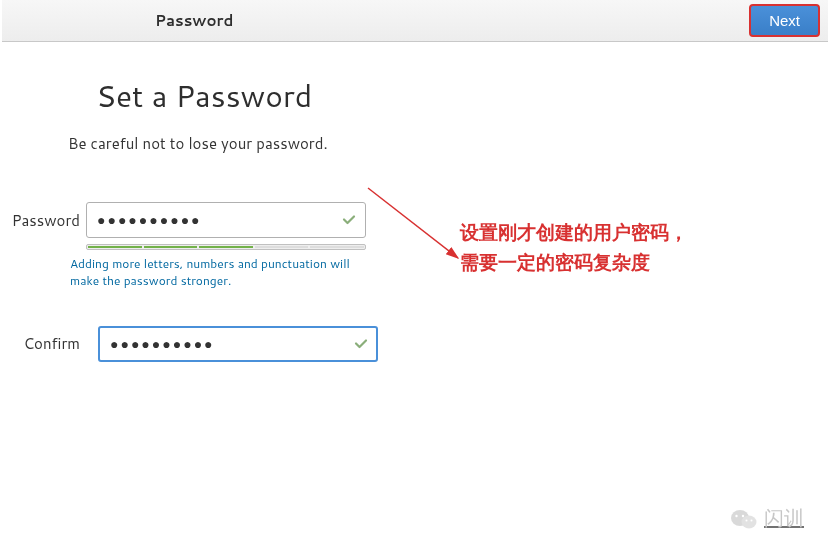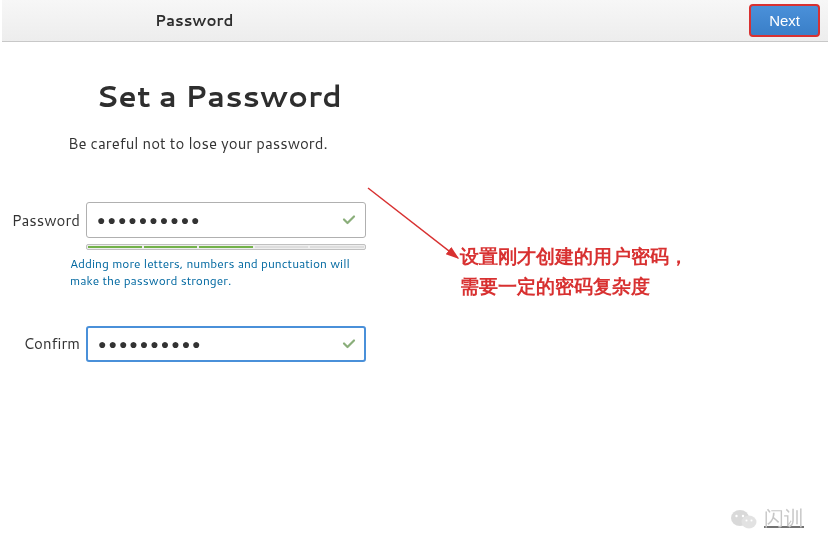--- a/index.html
+++ b/index.html
@@ -36,21 +36,21 @@
       padding: 6px 18px;
       font-size: 15px;
       cursor: pointer;
       margin-left: auto;
     }
     .content {
       padding-top: 32px;
     }
     .title {
       font-size: 30px;
-      font-weight: 700;
+      font-weight: 400;
       color: #2e2e2e;
       text-align: left;
       margin-left: 96px;
     }
     .subtitle {
       font-size: 15px;
       color: #333;
       margin-top: 16px;
       margin-left: 68px;
     }
@@ -113,35 +113,35 @@
       background: #73b24a;
     }
     .hint {
       font-size: 12px;
       color: #0369a1;
       margin-left: 70px;
       margin-top: 6px;
       max-width: 280px;
       line-height: 1.4;
     }
-    .confirm-row { margin-top: 36px; }
+    .confirm-row { margin-top: 36px; gap: 12px; }
     .annotation-arrow {
       position: absolute;
       left: 360px;
       top: 180px;
     }
     .annotation-text {
       position: absolute;
       left: 460px;
-      top: 242px;
+      top: 219px;
       color: #d83131;
       font-weight: bold;
       font-size: 19px;
       line-height: 1.6;
-      font-family: Liberation Sans, sans-serif;
+      font-family: Liberation Mono, monospace;
     }
     .watermark {
       position: absolute;
       right: 26px;
       bottom: 22px;
       display: flex;
       align-items: center;
       gap: 6px;
       opacity: 0.55;
       text-decoration: underline;

